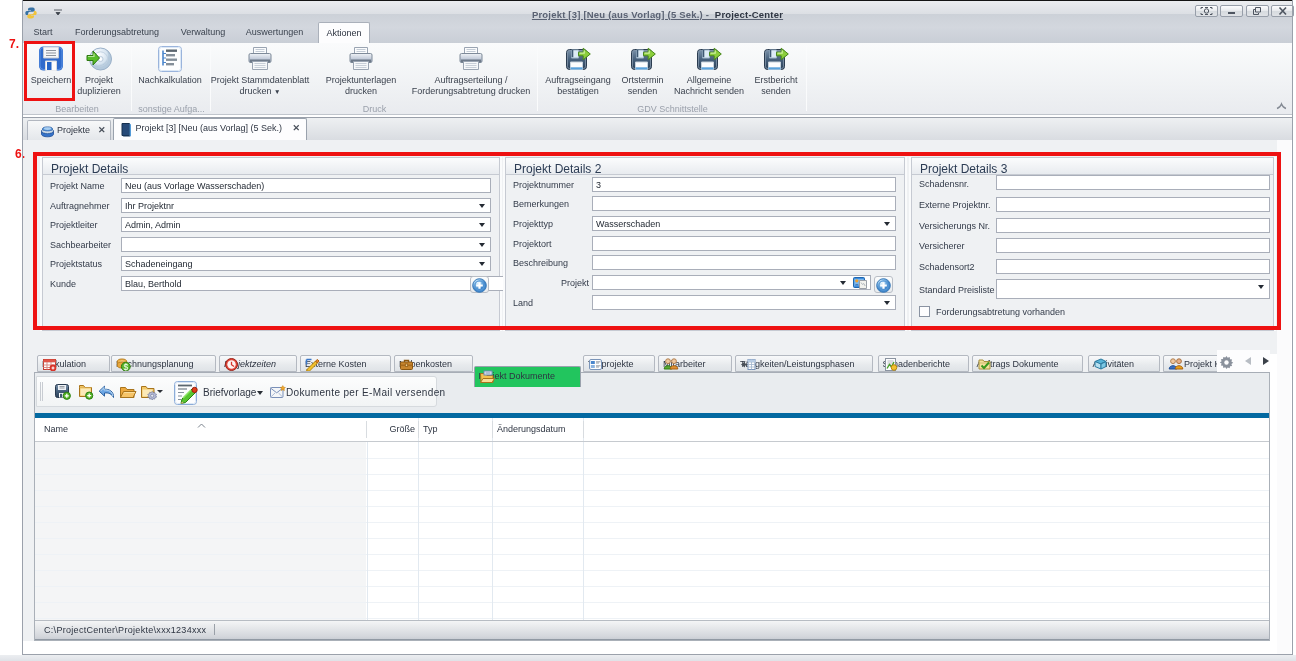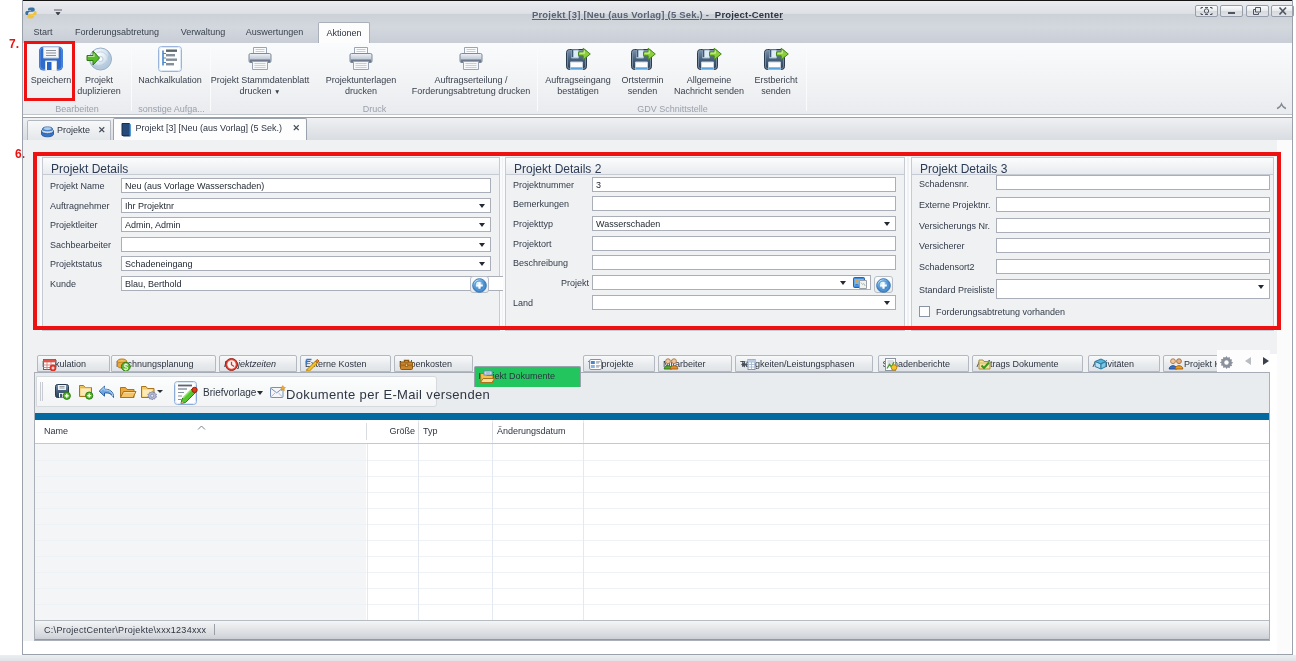--- a/index.html
+++ b/index.html
@@ -53,21 +53,21 @@
 .rednum { position:absolute; color:#ee1111; font-size:12px; font-weight:bold; }
 
 .ltab { position:absolute; top:355px; height:17px; white-space:nowrap; overflow:hidden; background:linear-gradient(#f8f9fa,#e7eaed 60%,#dfe3e7); border:1px solid #b4b9c1; border-radius:2px 2px 0 0;
   font-size:9px; color:#2e3542; line-height:16px; padding-left:4px; padding-right:6px; }
 .ltab.active { top:352px; height:21px; background:#22c55e; border-color:#9aa2ad; border-bottom:none; line-height:19px; z-index:3;margin-top:14px; }
 .ltab .tico { position:absolute; left:4px; top:1px; }
 .ltab.active .tico { top:3px; }
 
 #tabpanel { left:34px; top:372px; width:1236px; height:269px; background:#e9ecef; border:1px solid #aab0b8; border-top:1px solid #a7adb6; }
 #toolbar { position:absolute; left:1px; top:3px; width:401px; height:31px; background:linear-gradient(#fcfdfd,#f2f4f5); border:1px solid #d6dade; border-radius:0 3px 3px 0; }
-#tableband { position:absolute; left:0px; top:40px; width:1234px; height:207px; background:#fff; border-top:7px solid #0369a1; }
+#tableband { position:absolute; left:0px; top:40px; width:1234px; height:207px; background:#fff; border-top:5px solid #0369a1; }
 .hline { position:absolute; height:1px; background:#eef2f6; left:0; width:1234px; }
 .vline { position:absolute; width:1px; top:0; background:#e2e9f0; }
 #namecol { position:absolute; left:0; top:24px; width:331px; height:183px; background:#f4f5f6; }
 .hdr { position:absolute; top:0; height:23px; font-size:9px; color:#2e3542; padding-top:6px; background:#fff; }
 #statusbar { position:absolute; left:0; top:247px; width:1234px; height:20px; background:linear-gradient(#f4f5f6,#d4d7dc 85%,#cbcfd5); border-top:1px solid #b7bcc3; border-bottom:1px solid #9199a3;
   font-size:9px; color:#2e3542; line-height:19px; padding-left:9px; letter-spacing:0.3px; }
 #bottomstrip { left:0; top:655px; width:1296px; height:6px; background:linear-gradient(#eceef1,#dfe2e7); }
 </style>
 </head>
 <body>
@@ -489,21 +489,21 @@
             <path d="M8 20.5l1.6 1.6-2.6.6z" fill="#e8b088"></path>
           </svg></span>
       <span style="position:absolute; left:166px; top:10px; font-size:10px; color:#2e3542;">Briefvorlage</span>
       <span style="position:absolute; left:220px; top:14px; border-left:3.5px solid transparent; border-right:3.5px solid transparent; border-top:4px solid #2a2f36;"></span>
       <span style="position:absolute; left:233px; top:8px;"><svg width="16" height="14" viewBox="0 0 16 14">
             <rect x="0.5" y="2.5" width="12.5" height="10" rx="1" fill="#f4f6f8" stroke="#7a90b8"></rect>
             <path d="M0.5 3l6.2 4.8L12.9 3" fill="none" stroke="#7a90b8"></path>
             <path d="M0.5 12.3L5 8M12.9 12.3L8.5 8" fill="none" stroke="#9aaccc" stroke-width="0.8"></path>
             <path d="M12.8 0.6l.8 1.6 1.8.3-1.3 1.3.3 1.8-1.6-.9-1.6.9.3-1.8-1.3-1.3 1.8-.3z" fill="#f2a82e" stroke="#c07c0a" stroke-width="0.5"></path>
           </svg></span>
-      <span style="position:absolute; left:249px; top:10px; font-size:13px; color:#2e3542; white-space:nowrap; letter-spacing:0.35px;">Dokumente per E-Mail versenden</span>
+      <span style="position:absolute; left:249px; top:10px; font-size:10px; color:#2e3542; white-space:nowrap; letter-spacing:0.35px;">Dokumente per E-Mail versenden</span>
     </div>
     <div id="tableband">
       <div id="namecol"></div>
       <div class="hline" style="top:39.5px;"></div>
         <div class="hline" style="top:55.5px;"></div>
         <div class="hline" style="top:71.5px;"></div>
         <div class="hline" style="top:87.5px;"></div>
         <div class="hline" style="top:103.5px;"></div>
         <div class="hline" style="top:119.5px;"></div>
         <div class="hline" style="top:135.5px;"></div>

